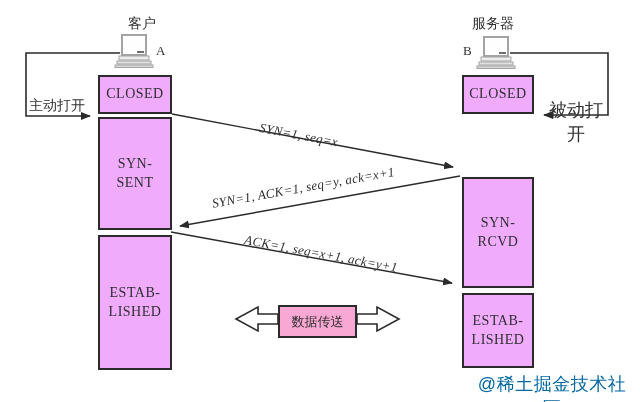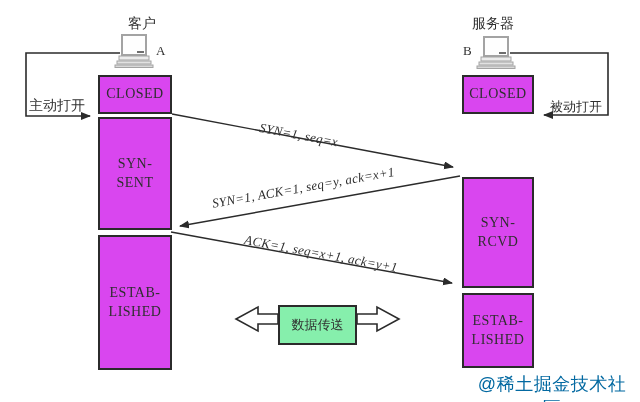--- a/index.html
+++ b/index.html
@@ -2,48 +2,48 @@
 <html><head>
 <meta charset="utf-8">
 <style>
   html,body{margin:0;padding:0;background:#fff;}
   .stage{
     position:relative;width:640px;height:402px;background:#ffffff;overflow:hidden;
     font-family:"Liberation Serif","DejaVu Serif",serif;color:#2f2f2f;
   }
   .stage svg{position:absolute;left:0;top:0;width:640px;height:402px;}
   .box{
-    position:absolute;box-sizing:border-box;border:2px solid #2b2b2b;background:#d946ef;
+    position:absolute;box-sizing:border-box;border:2px solid #2b2b2b;background:#f0abfc;
     display:flex;align-items:center;justify-content:center;text-align:center;
     font-size:14px;letter-spacing:.5px;white-space:pre-line;line-height:1.35;z-index:2;
   }
   .c-closed {left:98px; top:75px; width:74px;height:39px;}
   .c-synsent{left:98px; top:117px;width:74px;height:113px;}
   .c-estab  {left:98px; top:235px;width:74px;height:135px;}
   .s-closed {left:462px;top:75px; width:72px;height:39px;}
   .s-listen {left:462px;top:118px;width:72px;height:54px;}
   .s-synrcvd{left:462px;top:177px;width:72px;height:111px;}
   .s-estab  {left:462px;top:293px;width:72px;height:75px;}
   .lbl{position:absolute;font-size:14px;z-index:3;}
   .client-title{left:118px;top:15px;width:48px;text-align:center;}
   .server-title{left:472px;top:15px;width:50px;}
   .host-a{left:156px;top:43px;font-size:13px;}
   .host-b{left:463px;top:43px;font-size:13px;}
   .open-left {left:16px; top:97px; width:82px;text-align:center;font-size:14px;}
-  .open-right{left:546px;top:98px; width:60px;text-align:center;font-size:13px;}
+  .open-right{left:546px;top:98px; width:60px;text-align:center;font-size:18px;}
   .msg{
     position:absolute;font-style:italic;font-size:13px;white-space:nowrap;
     transform-origin:left top;z-index:3;letter-spacing:.3px;
   }
   .msg1{left:261px;top:120px;transform:rotate(10.6deg);}
   .msg2{left:211px;top:196px;transform:rotate(-10deg);}
   .msg3{left:246px;top:232px;transform:rotate(10.4deg);}
   .data-box{
-    position:absolute;left:278px;top:305px;width:79px;height:40px;box-sizing:border-box;
-    border:2px solid #2b2b2b;background:#86efac;display:flex;align-items:center;justify-content:center;
+    position:absolute;left:278px;top:305px;width:79px;height:33px;box-sizing:border-box;
+    border:2px solid #2b2b2b;background:#f9a8d4;display:flex;align-items:center;justify-content:center;
     font-size:13px;z-index:2;
   }
   .watermark{
     position:absolute;left:470px;top:372px;width:164px;text-align:center;
     font-size:18px;color:#0369a1;letter-spacing:.5px;z-index:3;
     font-family:"Liberation Sans","DejaVu Sans",sans-serif;
   }
 </style>
 </head>
 <body>

